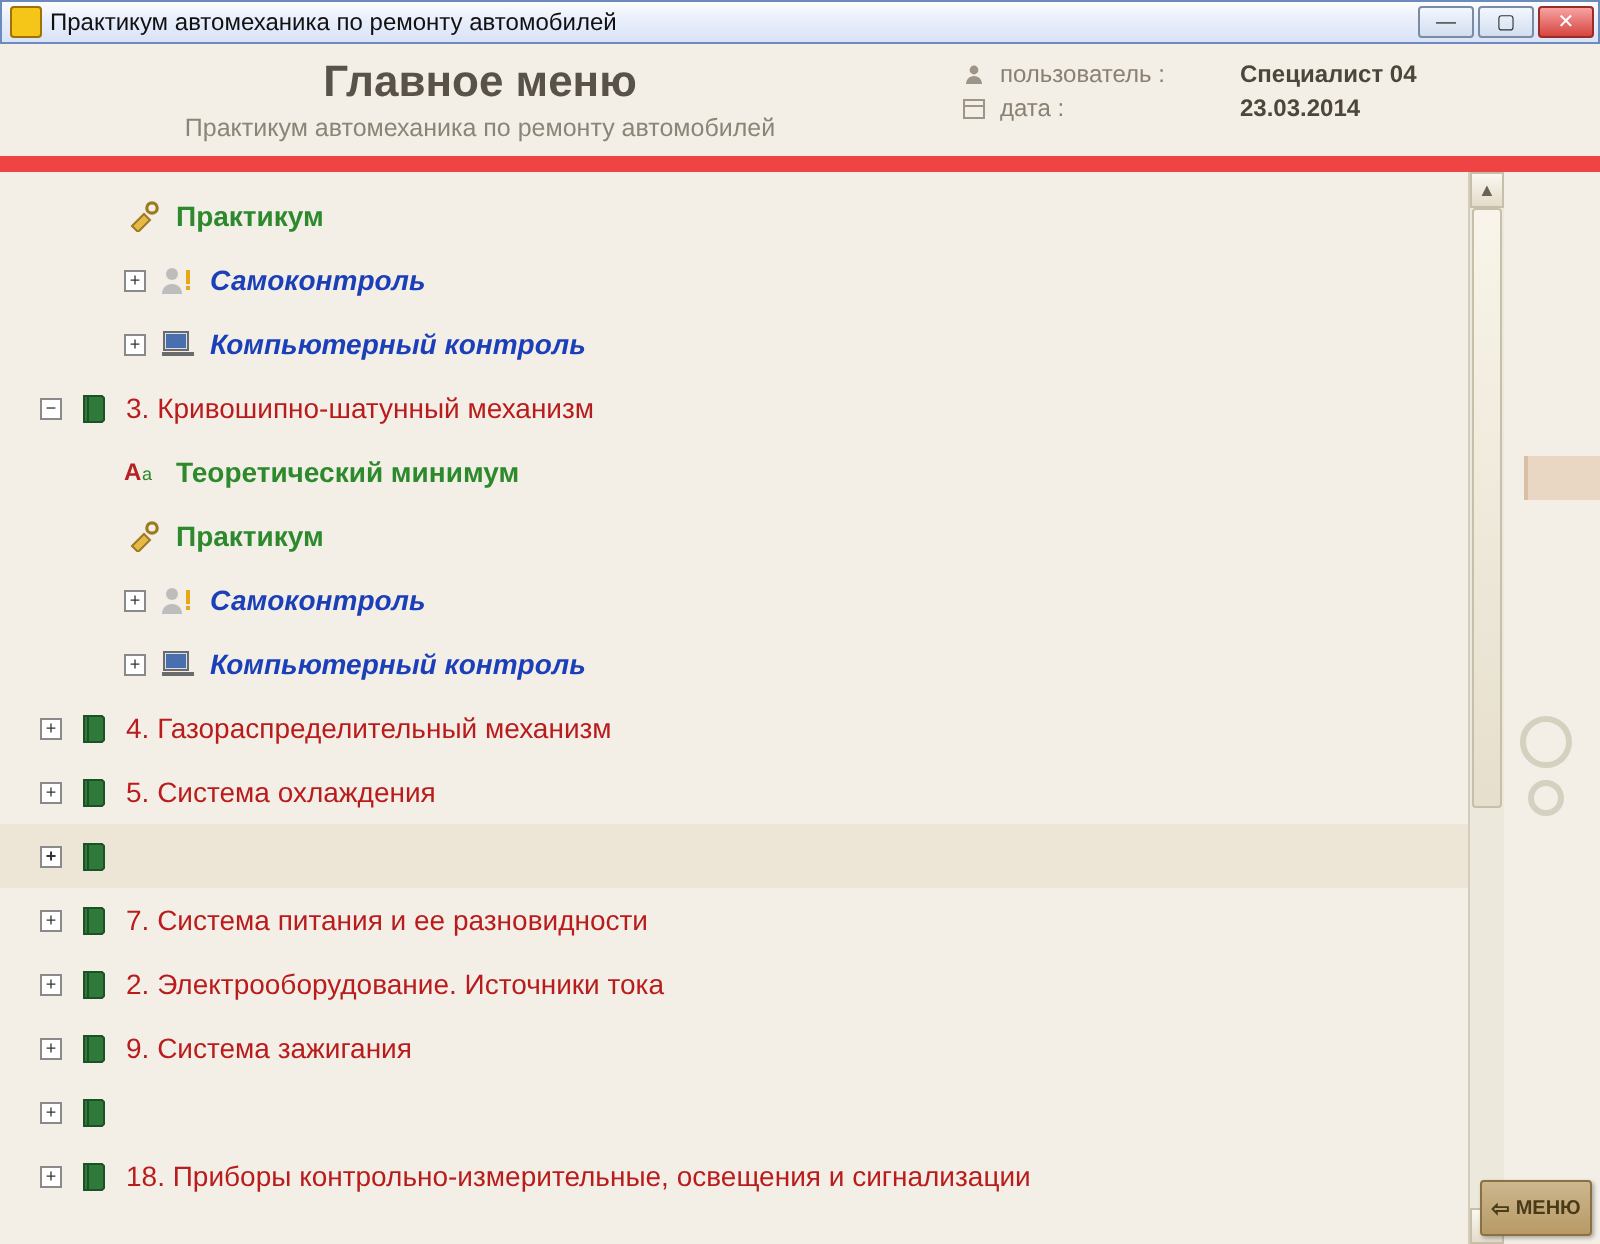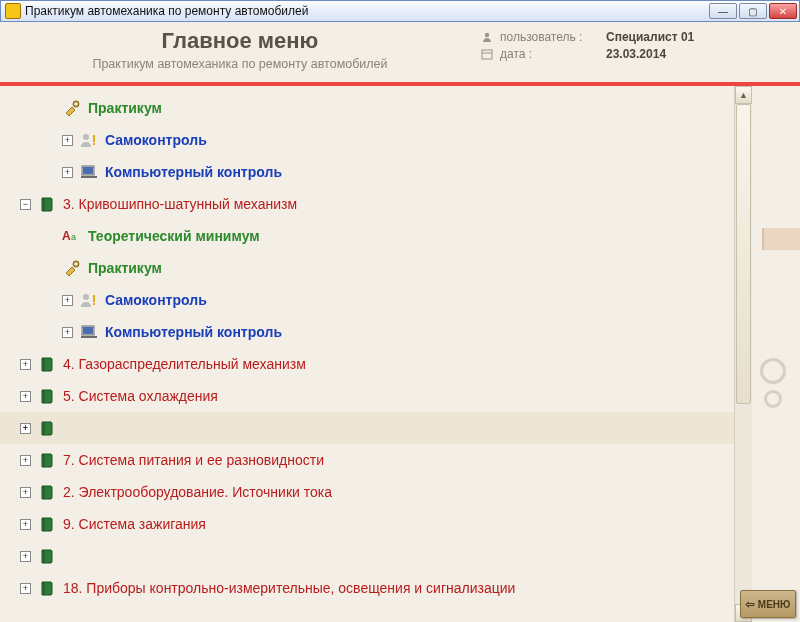--- a/index.html
+++ b/index.html
@@ -44,21 +44,21 @@
 }
 .winbtn.close {
   background: linear-gradient(#f7a3a2,#d64540);
   border-color: #9a2c28;
   color: #fff;
 }
 
 
 .header {
   background: #f3eee6;
-  border-bottom: 4px solid #ef4444;
+  border-bottom: 8px solid #ef4444;
   height: 64px;
   display: flex;
   align-items: stretch;
 }
 .header-left {
   flex: 1;
   text-align: center;
   padding-top: 6px;
 }
 .header-left h1 {
@@ -76,21 +76,21 @@
   padding: 8px 10px 0 0;
   font-size: 12px;
   color: #6c6458;
 }
 .hr-row { display: flex; align-items:center; margin-bottom: 3px; }
 .hr-icon {
   width: 14px; height: 14px; margin-right: 6px;
   display:inline-flex;align-items:center;justify-content:center;
   color:#9d9586;
 }
-.hr-label { width: 106px; color:#8a8172;}
+.hr-label { width: 120px; color:#8a8172;}
 .hr-value { font-weight: bold; color:#4d463a; }
 
 
 .main {
   display:flex;
   height: 536px;
   background:#f3eee6;
 }
 .tree-wrapper {
   width: 734px;
@@ -122,21 +122,21 @@
   flex:0 0 auto;
 }
 .spacer { display:inline-block; }
 .icon {
   width: 20px; height: 18px; margin-right: 6px;
   display:inline-flex;align-items:center;justify-content:center;
   flex:0 0 auto;
 }
 .txt { white-space: nowrap; }
 .green { color: #2c8a2c; font-weight: bold; }
-.blue { color: #1a3fb8; font-weight: bold; }
+.blue { color: #1a3fb8; font-weight: bold; font-style: italic; }
 .black { color: #b91c1c; }
 
 
 .scrollbar {
   width: 18px;
   background: #ede8dc;
   border-left:1px solid #d5cdbb;
   display:flex; flex-direction:column;
 }
 .sb-btn {
@@ -216,21 +216,21 @@
   </div>
   <div class="header-right">
     <div class="hr-row">
       <span class="hr-icon">
         <svg width="12" height="12" viewBox="0 0 12 12">
             <circle cx="6" cy="4" r="2.2" fill="#9d9586"></circle>
             <path d="M2 11c0-2.2 1.8-4 4-4s4 1.8 4 4" fill="#9d9586"></path>
           </svg>
       </span>
       <span class="hr-label">пользователь :</span>
-      <span class="hr-value">Специалист 01</span>
+      <span class="hr-value">Специалист 04</span>
     </div>
     <div class="hr-row">
       <span class="hr-icon">
         <svg width="12" height="12" viewBox="0 0 12 12">
             <rect x="1" y="2" width="10" height="9" fill="none" stroke="#9d9586"></rect>
             <line x1="1" y1="5" x2="11" y2="5" stroke="#9d9586"></line>
           </svg>
       </span>
       <span class="hr-label">дата :</span>
       <span class="hr-value">23.03.2014</span>

